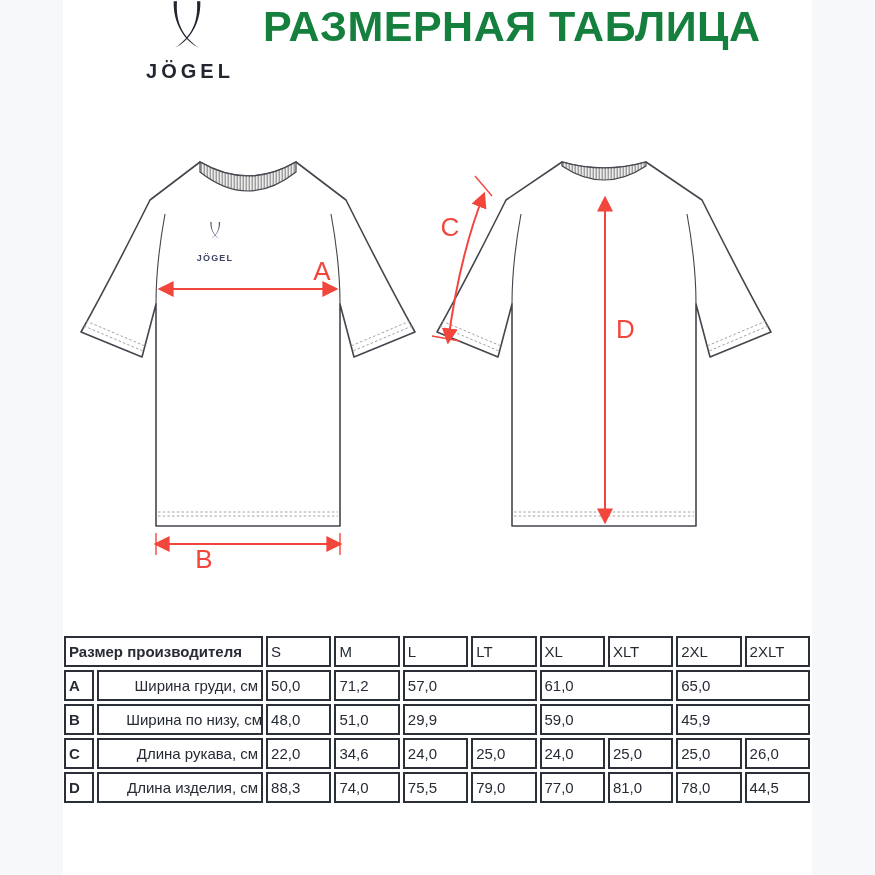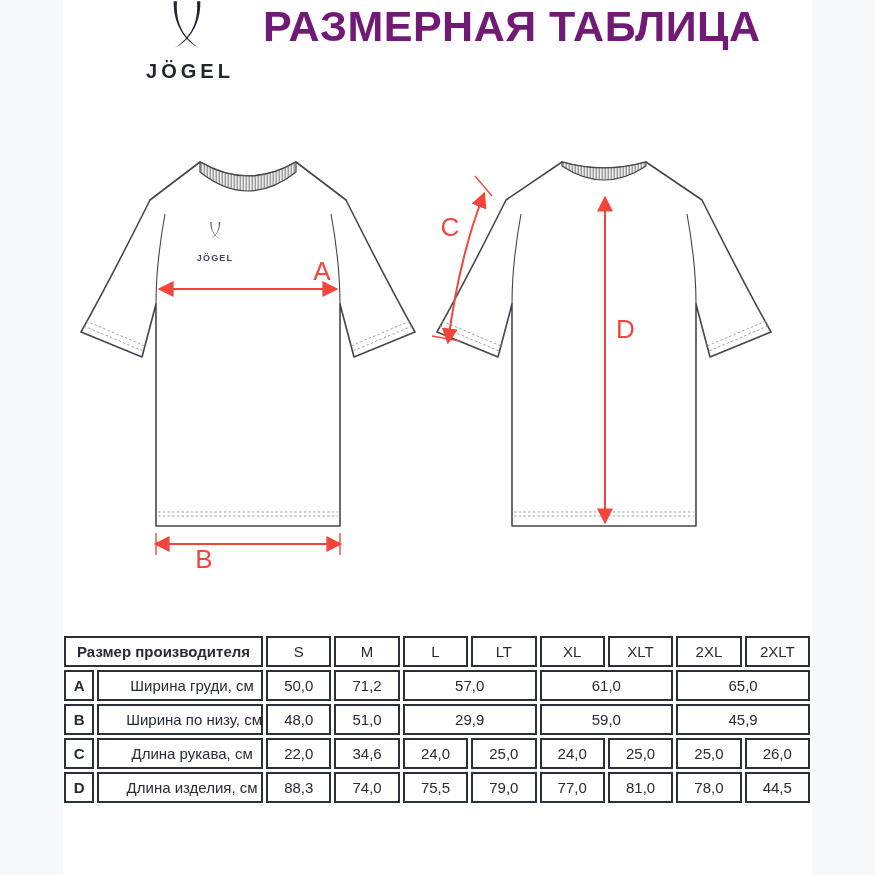--- a/index.html
+++ b/index.html
@@ -5,38 +5,38 @@
   html,body{margin:0;padding:0;background:#f7f8f9;}
   .canvas{position:relative;width:875px;height:875px;background:#f7f8f9;overflow:hidden;
           font-family:"Liberation Sans",sans-serif;}
   .page{position:absolute;left:63px;top:0;width:749px;height:875px;background:#ffffff;}
 
   
   .brand-mark{position:absolute;left:104px;top:0;width:40px;height:56px;}
   .brand-word{position:absolute;left:77px;top:60px;width:100px;text-align:center;
               font-size:20px;font-weight:700;letter-spacing:4px;color:#22262f;}
   .page-title{position:absolute;left:200px;top:2px;margin:0;font-size:43px;font-weight:700;
-              letter-spacing:.5px;color:#701a75;white-space:nowrap;}
+              letter-spacing:.5px;color:#15803d;white-space:nowrap;}
 
   
   .shirt{position:absolute;top:152px;width:360px;height:420px;}
   .shirt-front{left:5px;}
   .shirt-back{left:361px;}
   .shirt text{font-family:"Liberation Sans",sans-serif;}
   .measure-label{font-size:26px;fill:#f2453c;}
   .chest-word{font-size:9px;font-weight:700;letter-spacing:1.2px;fill:#3e4566;}
 
   
   .size-table{position:absolute;left:-2px;top:633px;width:752px;border-collapse:separate;
               border-spacing:3px;table-layout:fixed;color:#262b34;}
   .size-table td{box-sizing:border-box;border:2px solid #2a2f38;background:#fff;height:31px;
-                 text-align:center;vertical-align:middle;font-size:15px;padding:0 3px;
+                 vertical-align:middle;font-size:15px;padding:0 3px;
                  white-space:nowrap;overflow:hidden;}
   .size-table td.b{font-weight:700;}
-  .size-table td.left{text-align:center;padding-left:27px;}
+  .size-table td.left{text-align:right;padding-left:27px;}
 </style>
 </head>
 <body>
 
 <div class="canvas">
   <div class="page">
 
     <svg class="brand-mark" viewBox="0 0 60 80">
       <path d="M15,0 C13,30 22,52 48,70 C27,60 9,34 10,0 Z" fill="#22262f"></path>
       <path d="M45,0 C47,30 38,52 12,70 C33,60 51,34 50,0 Z" fill="#22262f"></path>

